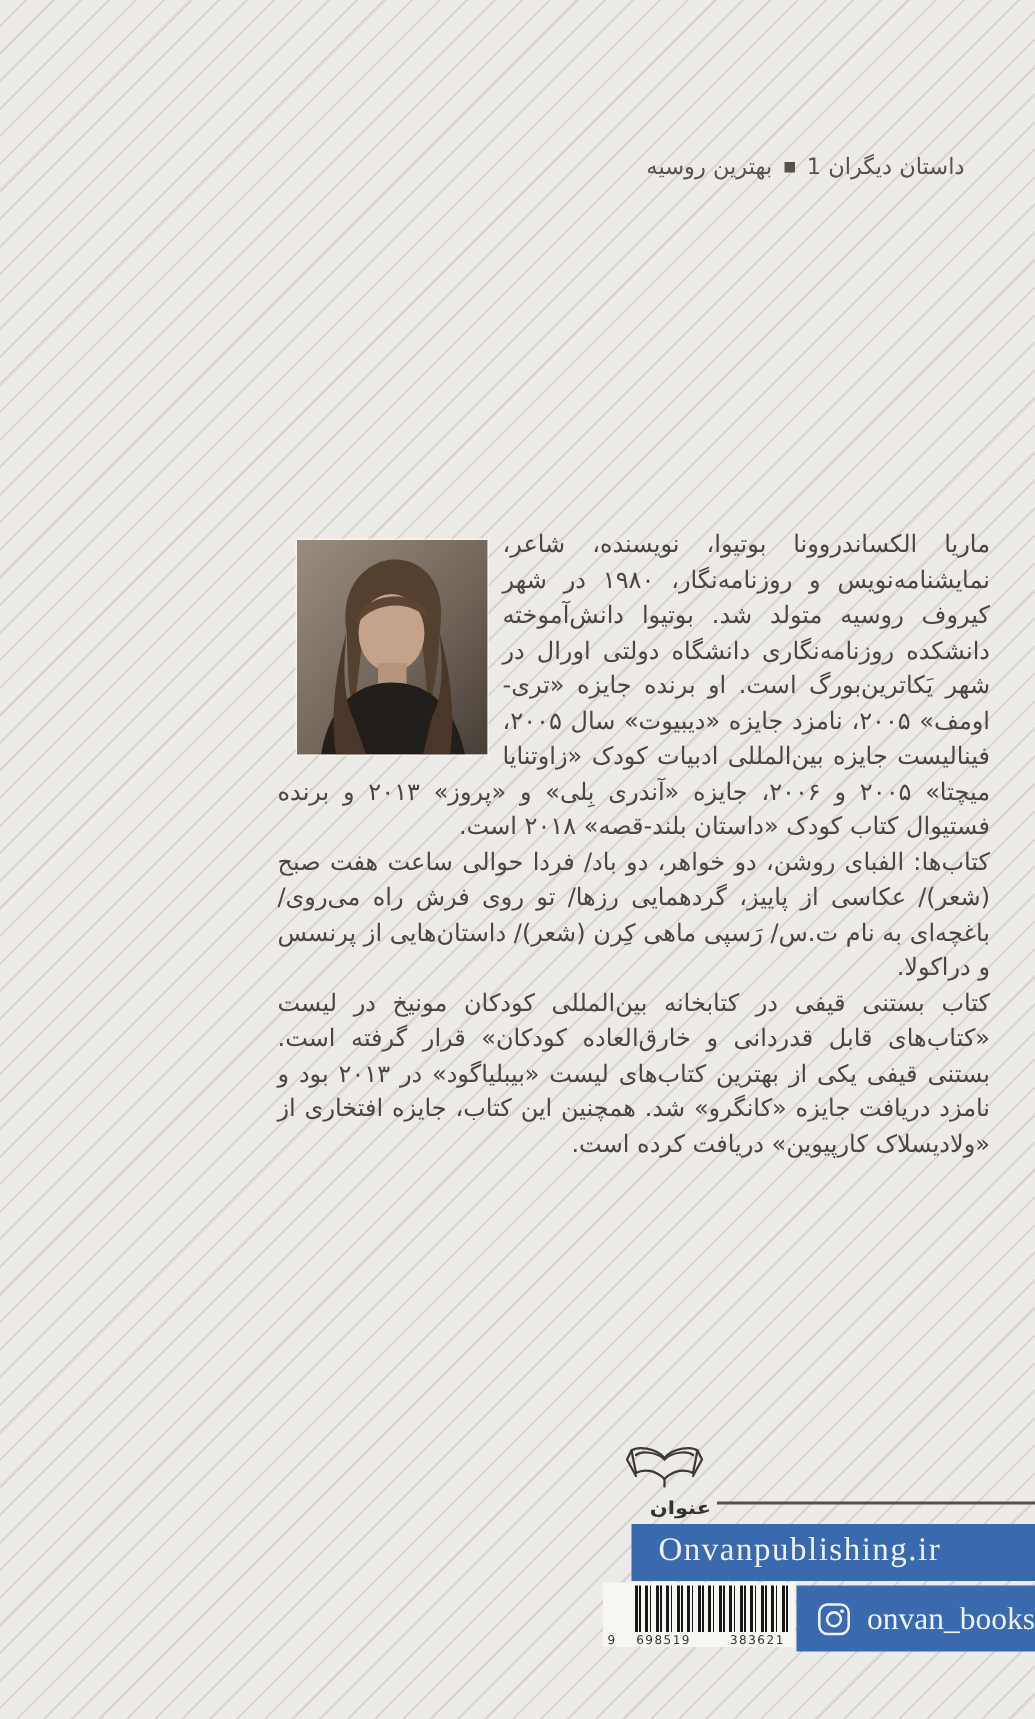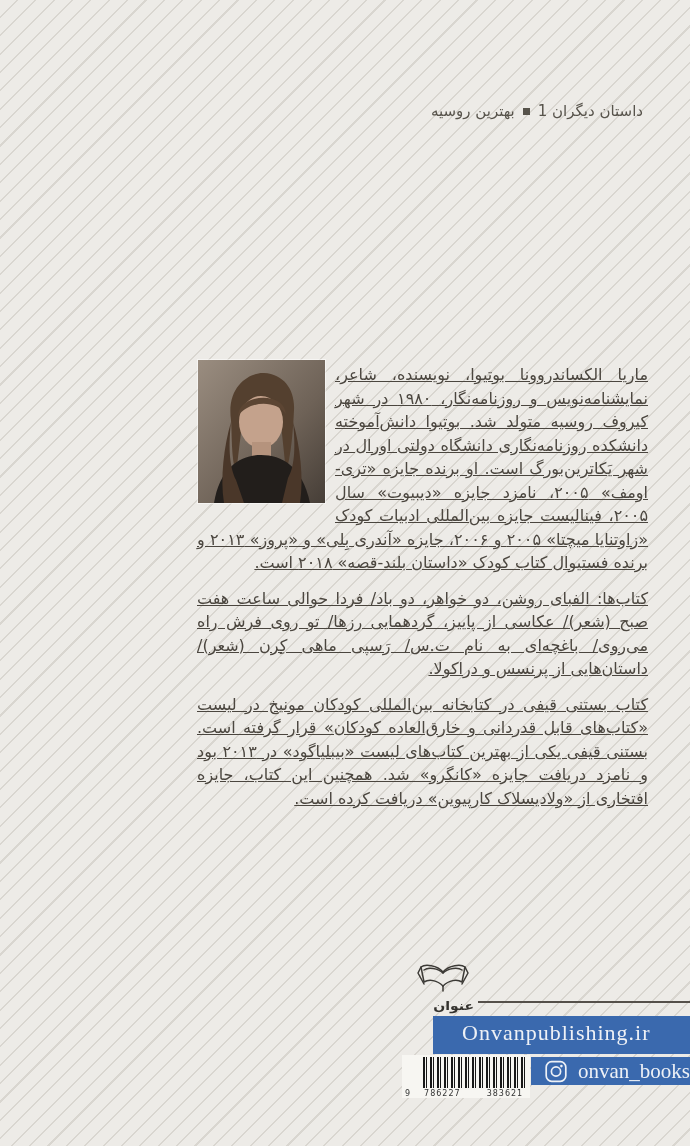--- a/index.html
+++ b/index.html
@@ -56,21 +56,21 @@
     color:var(--author-gray);
   }
   
   .bio{
     position:absolute; top:351px; left:185px; width:475px;
     direction:rtl;
     text-align:justify;
     font-size:16px; line-height:23.5px;
     color:var(--body-text);
   }
-  .bio p{margin:12px;text-decoration:underline;}
+  .bio p{margin:0;}
   .photo{
     float:left;
     width:127px; height:143px;
     margin:9px 10px 8px 13px;
     background:#8d8075;
     outline:1px solid rgba(255,255,255,.5);
   }
   .photo svg{display:block;width:100%;height:100%;}
   
   .publisher-logo{
@@ -85,23 +85,22 @@
   .footer-divider{
     position:absolute; left:478px; right:0; top:1001px;
     height:2px; background:#55504a;
   }
   .website-bar{
     position:absolute; left:421px; right:0; top:1016px; height:38px;
     background:var(--bar-blue);
     color:var(--bar-text);
     font-family:"Liberation Serif", serif;
     font-size:22px; line-height:34px;
-    padding-left:29px;
+    padding-left:18px;
     letter-spacing:1px;
-    margin-left:12px;
   }
   .barcode{
     position:absolute; left:402px; top:1055px; width:128px; height:43px;
     background:#f7f6f2;
     padding:2px 2px 0 2px;
   }
   .barcode .bars{
     margin-left:19px;
     width:104px; height:31px;
     background:repeating-linear-gradient(90deg,
@@ -112,21 +111,21 @@
   }
   .barcode .digits{
     display:flex; align-items:flex-end;
     font-size:8px; line-height:9px; color:#333;
     margin-top:1px;
   }
   .barcode .digits .d-prefix{margin-left:1px; margin-right:14px;}
   .barcode .digits .d-group1{margin-right:26px; letter-spacing:1px;}
   .barcode .digits .d-group2{letter-spacing:1px;}
   .instagram-bar{
-    position:absolute; left:531px; right:0; top:1057px; height:28px;
+    position:absolute; left:531px; right:0; top:1057px; height:44px;
     background:var(--bar-blue);
     color:var(--bar-text);
     display:flex; align-items:center; gap:10px;
     padding-left:13px;
     font-family:"Liberation Serif", serif;
     font-size:21px;
   }
 </style>
 </head>
 <body>
@@ -183,21 +182,21 @@
   <div class="footer-divider"></div>
 
   <div class="website-bar">
     <span>Onvanpublishing.ir</span>
   </div>
 
   <div class="barcode">
     <div class="bars"></div>
     <div class="digits">
       <span class="d-prefix">9</span>
-      <span class="d-group1">786227</span>
+      <span class="d-group1">698519</span>
       <span class="d-group2">383621</span>
     </div>
   </div>
 
   <div class="instagram-bar">
     <svg width="27" height="27" viewBox="0 0 24 24" fill="none" stroke="#eef1f6" stroke-width="1.7">
       <rect x="2.2" y="2.2" width="19.6" height="19.6" rx="5.5"></rect>
       <circle cx="12" cy="12" r="4.6"></circle>
       <circle cx="17.4" cy="6.6" r="1.3" fill="#eef1f6" stroke="none"></circle>
     </svg>

